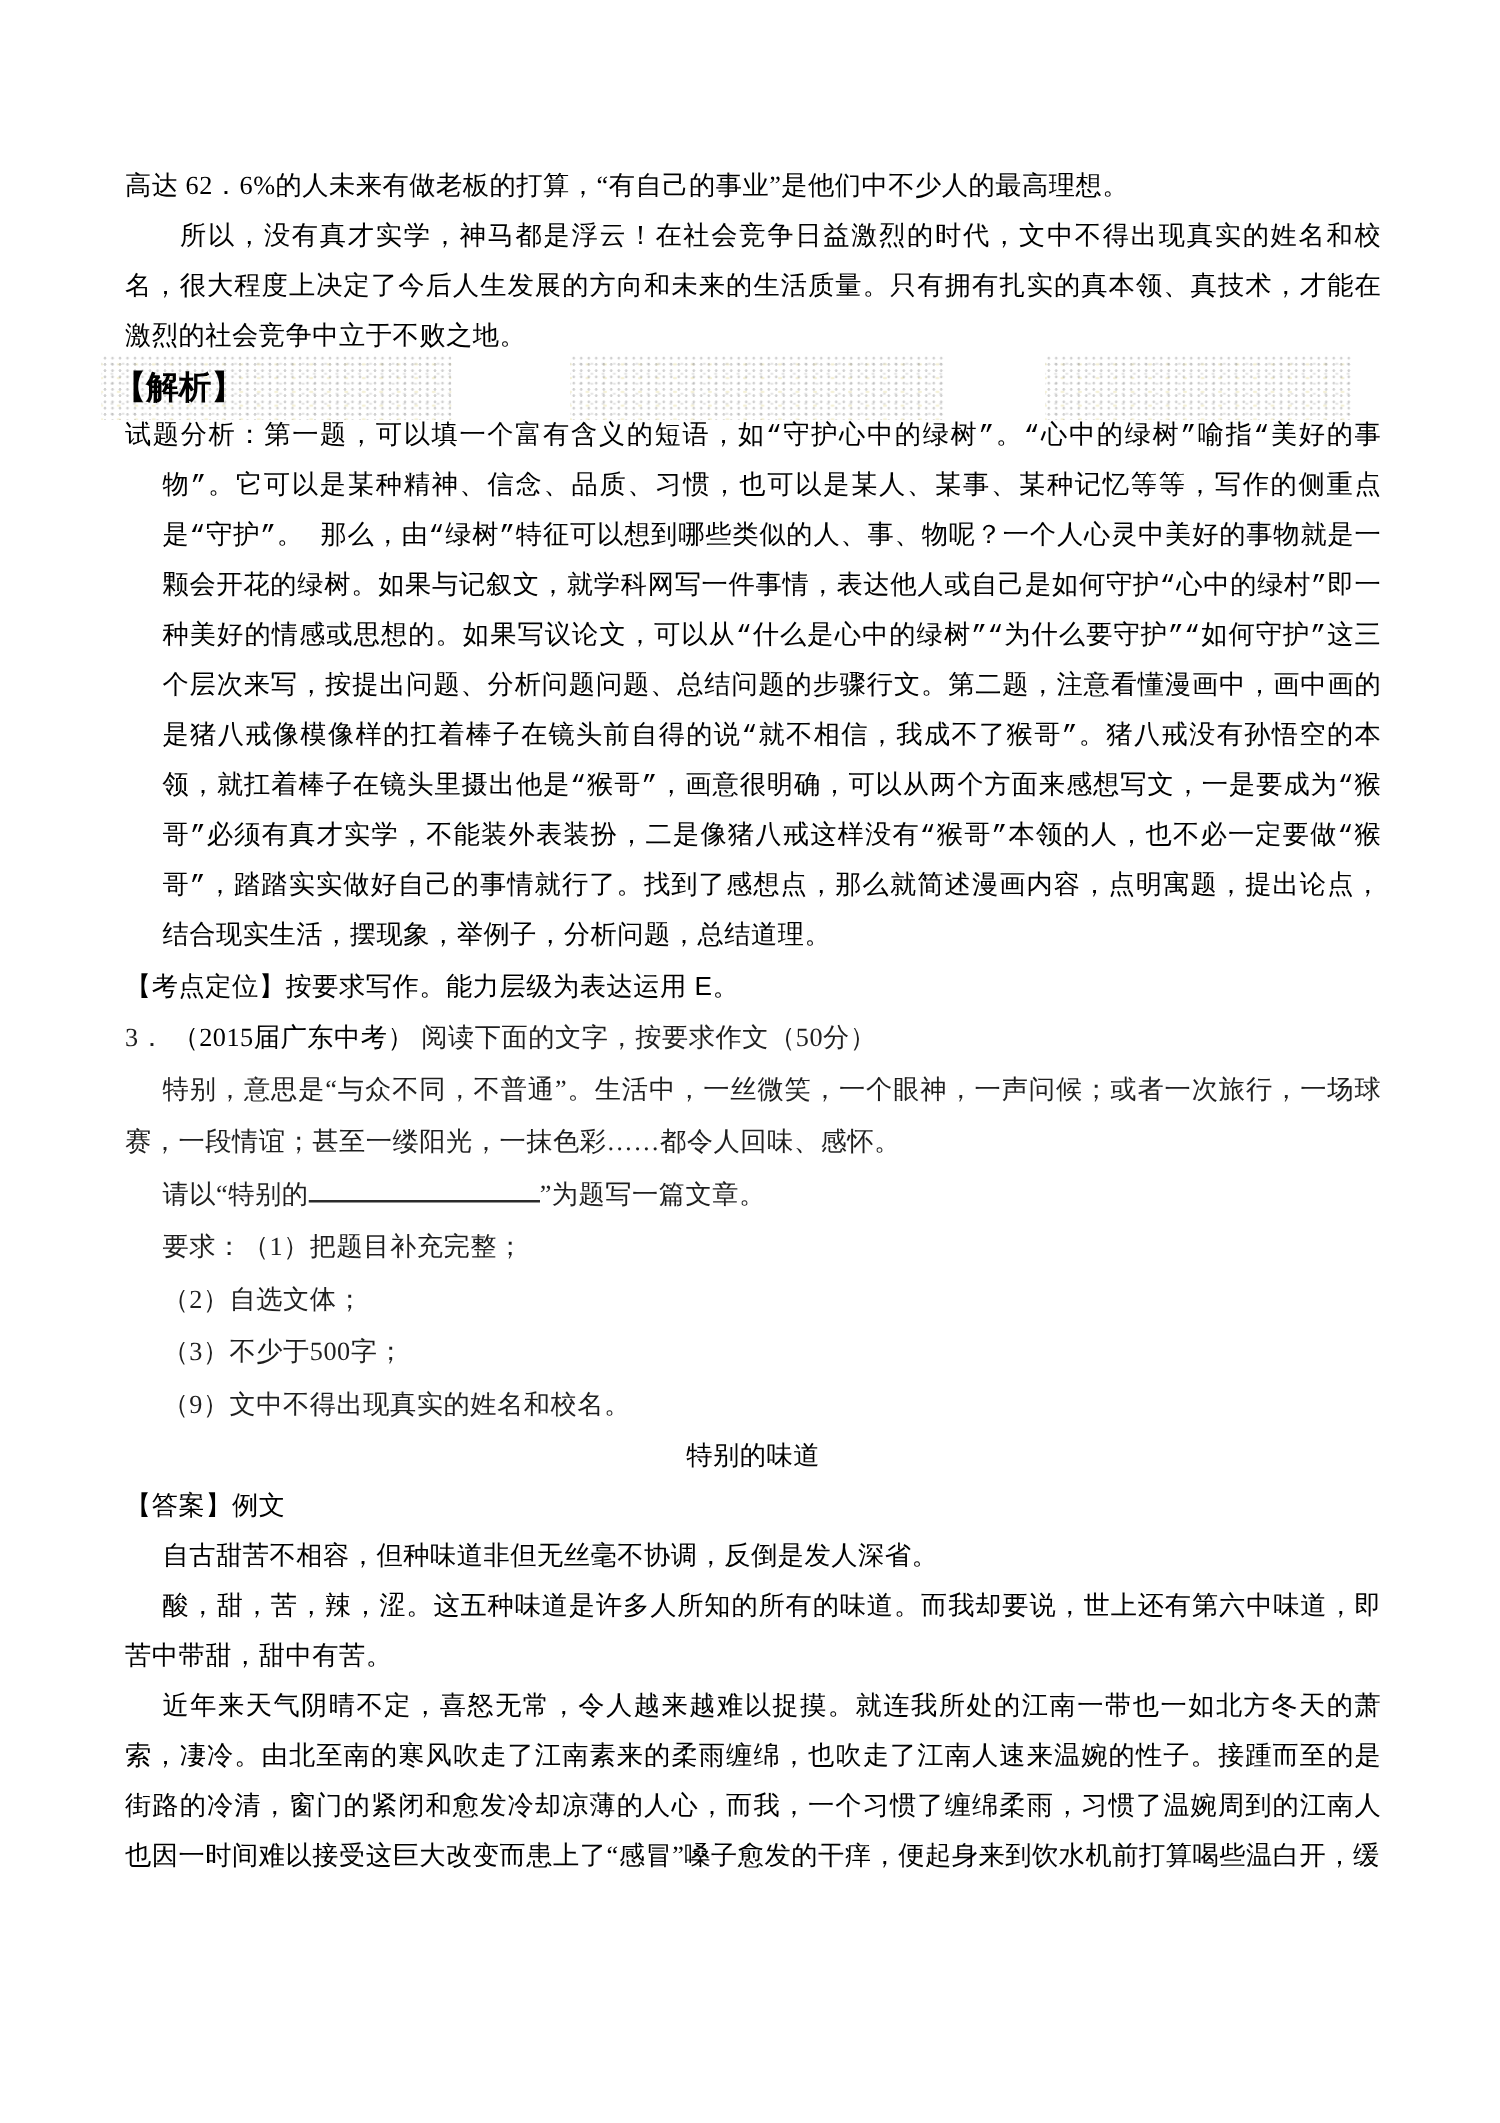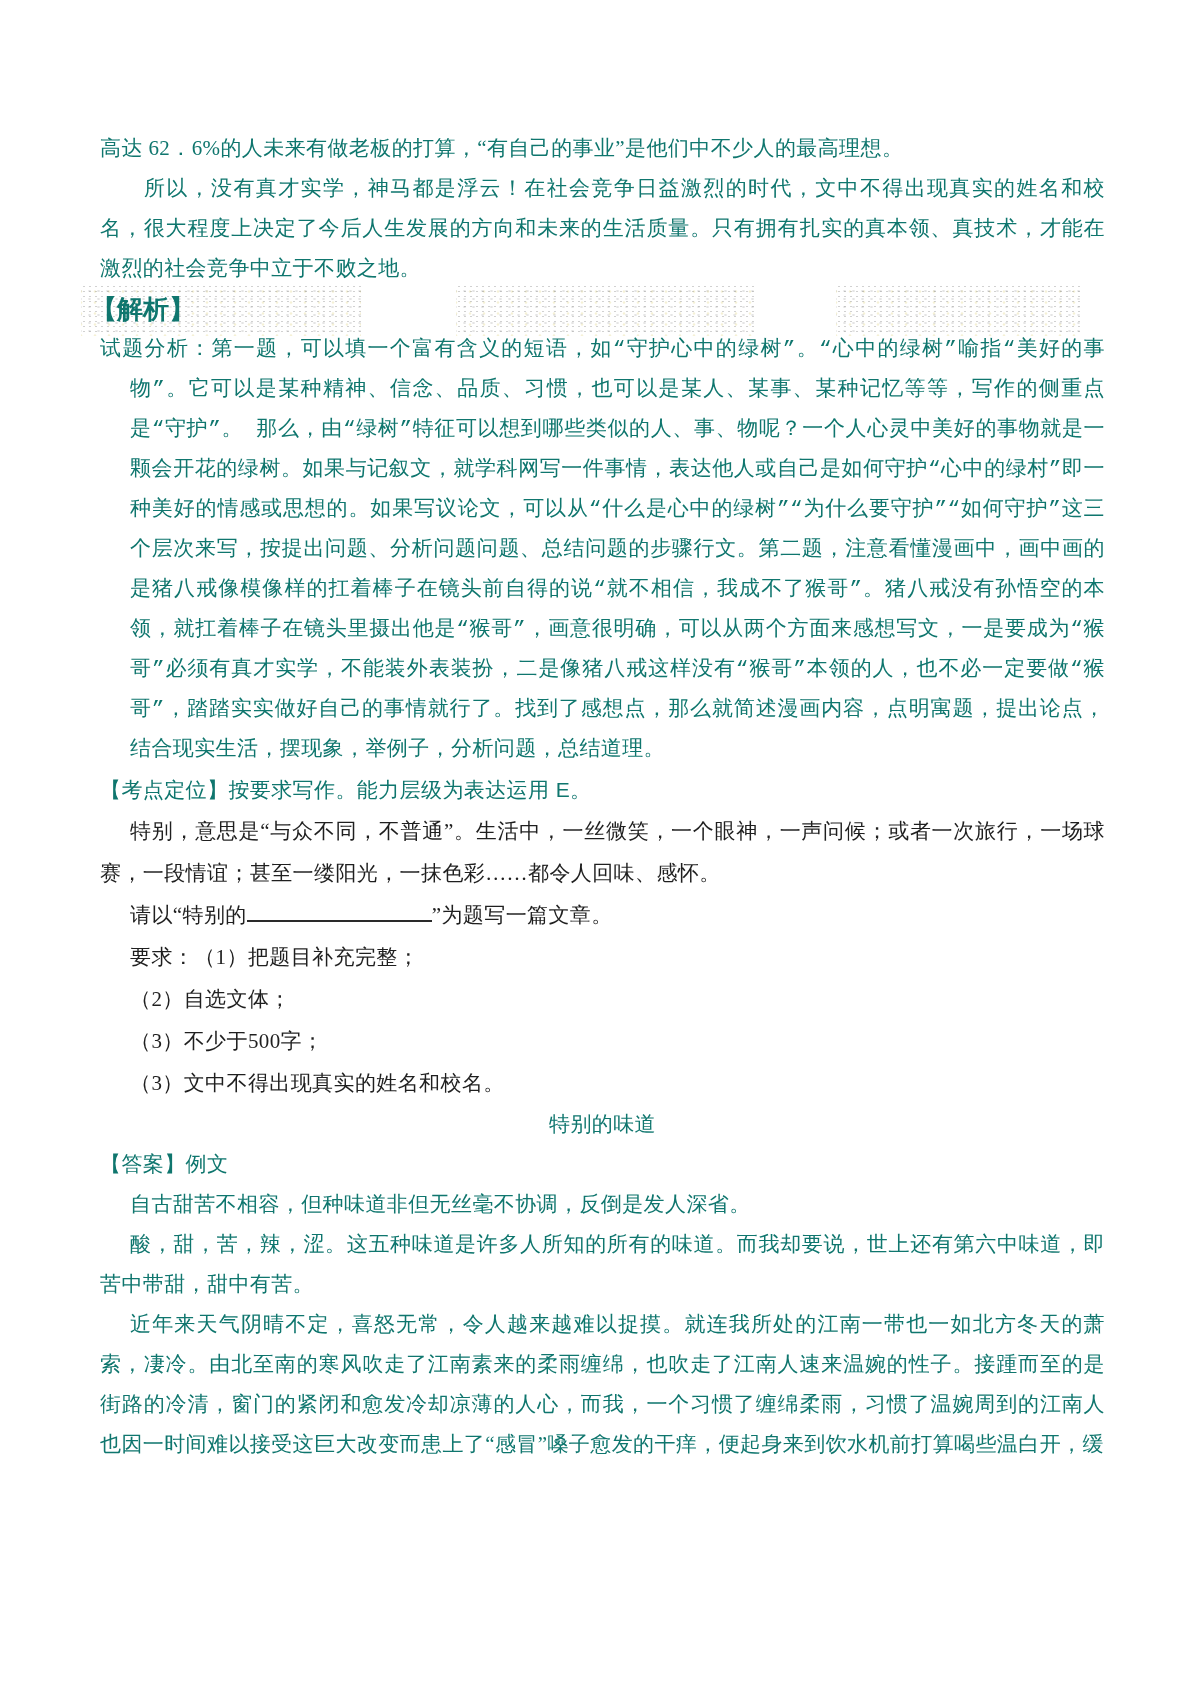--- a/index.html
+++ b/index.html
@@ -18,21 +18,21 @@
     top:128px;
     width:1005px;
   }
   .content p{
     margin:0;
     font-size:21px;
     line-height:40px;
     text-align:justify;
     letter-spacing:0.4px;
   }
-  .red{color:#0f766e;}
+  .red{color:#000000;}
   .hei{font-family:"Liberation Sans", sans-serif;}
   .kai{font-family:"Liberation Serif", serif;}
   .indent-lg{text-indent:44px;}
   .indent-sm{text-indent:30px;}
   .hang{padding-left:30px;text-indent:-30px;font-family:Liberation Mono, monospace;}
   .bracket{margin-left:-9px;}
   .black-sec{line-height:42px !important;}
   .center{text-align:center !important;}
   .bold{font-weight:bold;}
   .blank-underline{
@@ -81,31 +81,36 @@
       <span class="speckle sp1"></span>
       <span class="speckle sp2"></span>
       <span class="speckle sp3"></span>
       <span class="label red hei bold">【解析】</span>
     </div>
 
     <p class="red hei hang">试题分析：第一题，可以填一个富有含义的短语，如“守护心中的绿树”。“心中的绿树”喻指“美好的事物”。它可以是某种精神、信念、品质、习惯，也可以是某人、某事、某种记忆等等，写作的侧重点是“守护”。 那么，由“绿树”特征可以想到哪些类似的人、事、物呢？一个人心灵中美好的事物就是一颗会开花的绿树。如果与记叙文，就学科网写一件事情，表达他人或自己是如何守护“心中的绿村”即一种美好的情感或思想的。如果写议论文，可以从“什么是心中的绿树”“为什么要守护”“如何守护”这三个层次来写，按提出问题、分析问题问题、总结问题的步骤行文。第二题，注意看懂漫画中，画中画的是猪八戒像模像样的扛着棒子在镜头前自得的说“就不相信，我成不了猴哥”。猪八戒没有孙悟空的本领，就扛着棒子在镜头里摄出他是“猴哥”，画意很明确，可以从两个方面来感想写文，一是要成为“猴哥”必须有真才实学，不能装外表装扮，二是像猪八戒这样没有“猴哥”本领的人，也不必一定要做“猴哥”，踏踏实实做好自己的事情就行了。找到了感想点，那么就简述漫画内容，点明寓题，提出论点，结合现实生活，摆现象，举例子，分析问题，总结道理。</p>
 
     <p class="red hei bracket">【考点定位】按要求写作。能力层级为表达运用 E。</p>
 
+    <p>
+      <span>3．</span>
+      <span class="red">（2015届广东中考）</span>
+      <span>阅读下面的文字，按要求作文（50分）</span>
+    </p>
 
     <p class="kai black-sec indent-sm">特别，意思是“与众不同，不普通”。生活中，一丝微笑，一个眼神，一声问候；或者一次旅行，一场球赛，一段情谊；甚至一缕阳光，一抹色彩……都令人回味、感怀。</p>
 
     <p class="kai black-sec indent-sm">
       <span>请以“特别的</span><span class="blank-underline"></span><span>”为题写一篇文章。</span>
     </p>
 
     <p class="kai black-sec indent-sm">要求：（1）把题目补充完整；</p>
     <p class="kai black-sec indent-sm">（2）自选文体；</p>
     <p class="kai black-sec indent-sm">（3）不少于500字；</p>
-    <p class="kai black-sec indent-sm">（3）文中不得出现真实的姓名和校名。</p>
+    <p class="kai black-sec indent-sm">（9）文中不得出现真实的姓名和校名。</p>
 
     <p class="red kai center">特别的味道</p>
 
     <p class="red kai bracket">【答案】例文</p>
 
     <p class="red kai indent-sm">自古甜苦不相容，但种味道非但无丝毫不协调，反倒是发人深省。</p>
     <p class="red kai indent-sm">酸，甜，苦，辣，涩。这五种味道是许多人所知的所有的味道。而我却要说，世上还有第六中味道，即苦中带甜，甜中有苦。</p>
     <p class="red kai indent-sm">近年来天气阴晴不定，喜怒无常，令人越来越难以捉摸。就连我所处的江南一带也一如北方冬天的萧索，凄冷。由北至南的寒风吹走了江南素来的柔雨缠绵，也吹走了江南人速来温婉的性子。接踵而至的是街路的冷清，窗门的紧闭和愈发冷却凉薄的人心，而我，一个习惯了缠绵柔雨，习惯了温婉周到的江南人也因一时间难以接受这巨大改变而患上了“感冒”嗓子愈发的干痒，便起身来到饮水机前打算喝些温白开，缓</p>
 
   </div>

